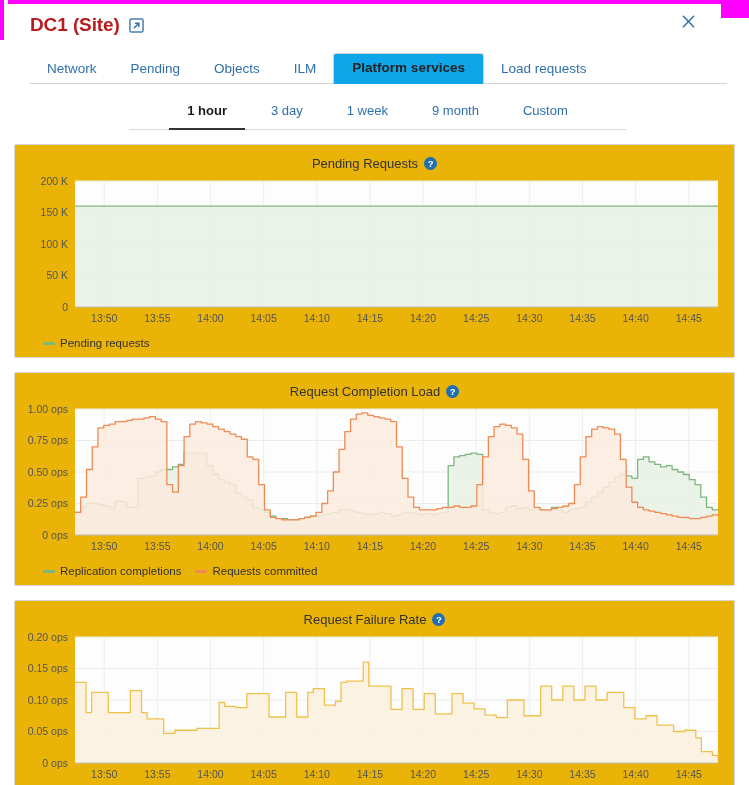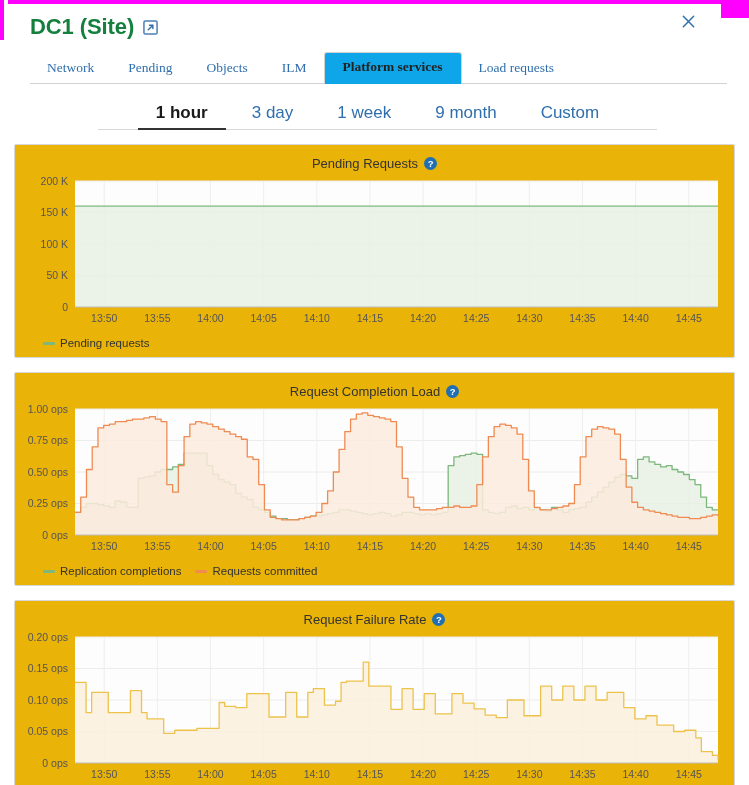--- a/index.html
+++ b/index.html
@@ -13,30 +13,30 @@
   }
   .edge-top { position:absolute; top:0; left:8px; width:741px; height:4px; background:#ff00ff; z-index:30; }
   .edge-left { position:absolute; top:0; left:0; width:4px; height:40px; background:#ff00ff; z-index:30; }
   .edge-tr { position:absolute; top:0; right:0; width:28px; height:18px; background:#ff00ff; z-index:30; }
 
   .page { position:absolute; inset:0; padding:0 14px; }
 
   
   .header { position:relative; padding:14px 0 0 16px; height:46px; }
   .title-row { display:flex; align-items:center; gap:9px; }
-  .page-title { font-size:22px; font-weight:bold; color:#15803d; letter-spacing:-0.1px; }
+  .page-title { font-size:19px; font-weight:bold; color:#b91c1c; letter-spacing:-0.1px; }
   .ext-link { width:15px; height:15px; display:block; cursor:pointer; }
   .close-btn {
     position:absolute; top:8px; right:34px;
     width:26px; height:26px; display:flex; align-items:center; justify-content:center;
     color:#2f6fad; font-size:20px; font-weight:400; cursor:pointer; line-height:1;
   }
 
   
-  .tabs { position:relative; display:flex; align-items:flex-end; margin:8px 0 0 16px; height:30px;font-family:Liberation Serif, serif; }
+  .tabs { position:relative; display:flex; align-items:flex-end; margin:8px 0 0 16px; height:30px; }
   .tabs::after {
     content:""; position:absolute; left:0; right:8px; bottom:0; height:1px; background:#d2d2d2;
   }
   .tab {
     position:relative; z-index:2;
     padding:6px 16px 8px; font-size:13.5px; color:#2f6fad; cursor:pointer;
     border:1px solid transparent; border-bottom:none; white-space:nowrap;
   }
   .tab.active {
     color:#222; font-weight:bold;
@@ -46,21 +46,21 @@
   }
 
   
   .ranges { position:relative; display:flex; justify-content:center; margin:16px 0 0 0; height:30px; padding-left:6px; }
   .ranges-wrap { position:relative; display:flex; }
   .ranges-wrap::after {
     content:""; position:absolute; left:-36px; right:-36px; bottom:0; height:1px; background:#d8d8d8;
   }
   .range {
     position:relative; z-index:2;
-    padding:3px 22px 24px; font-size:17px; color:#2f6fad; cursor:pointer; white-space:nowrap;
+    padding:3px 22px 24px; font-size:13px; color:#2f6fad; cursor:pointer; white-space:nowrap;
   }
   .range.active { color:#1a1a1a; font-weight:bold; }
   .range.active::after {
     content:""; position:absolute; left:4px; right:4px; bottom:0; height:2px; background:#333;
   }
 
   
   .panel {
     margin-top:14px;
     border:1px solid #d7d7d7;

